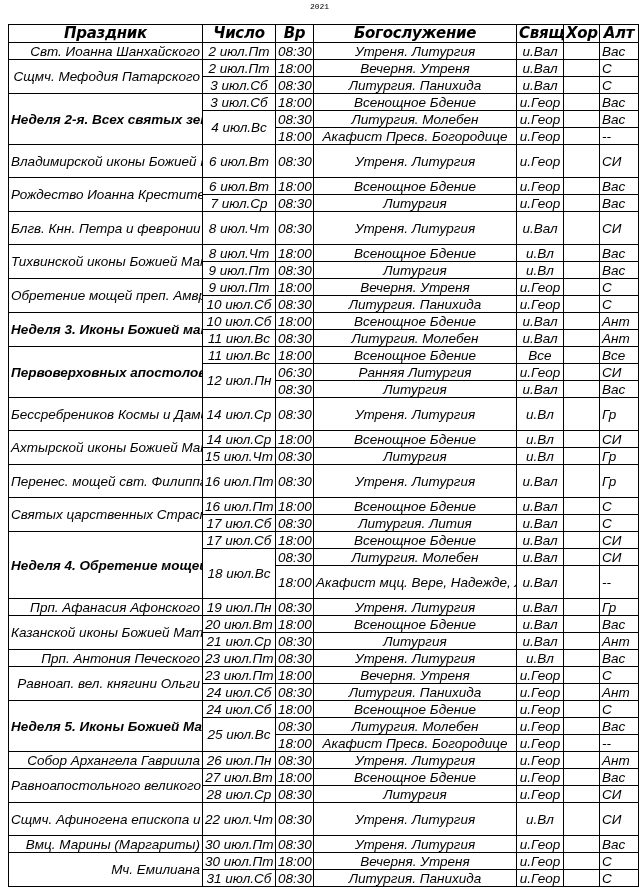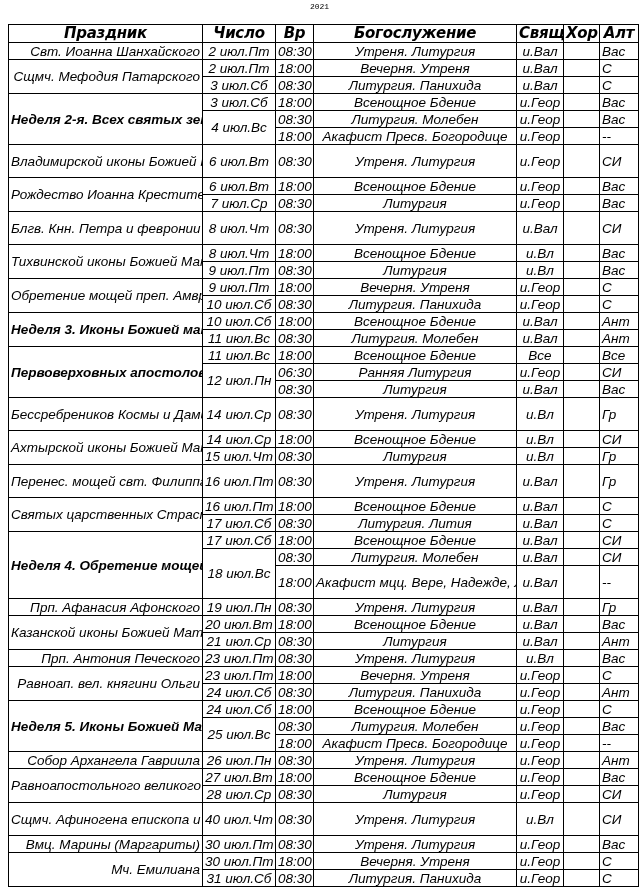--- a/index.html
+++ b/index.html
@@ -388,21 +388,21 @@
       <tr class="r1">
         <td class="date" rowspan="1">28 июл.Ср</td>
         <td class="time">08:30</td>
         <td class="service">Литургия</td>
         <td class="priest">и.Геор</td>
         <td class="choir"></td>
         <td class="alt">СИ</td>
       </tr>
       <tr class="r2">
         <td class="feast" rowspan="1">Сщмч. Афиногена епископа и десяти учеников его</td>
-        <td class="date" rowspan="1">40 июл.Чт</td>
+        <td class="date" rowspan="1">22 июл.Чт</td>
         <td class="time">08:30</td>
         <td class="service">Утреня. Литургия</td>
         <td class="priest">и.Вл</td>
         <td class="choir"></td>
         <td class="alt">СИ</td>
       </tr>
       <tr class="r1">
         <td class="feast" rowspan="1">Вмц. Марины (Маргариты)</td>
         <td class="date" rowspan="1">30 июл.Пт</td>
         <td class="time">08:30</td>

